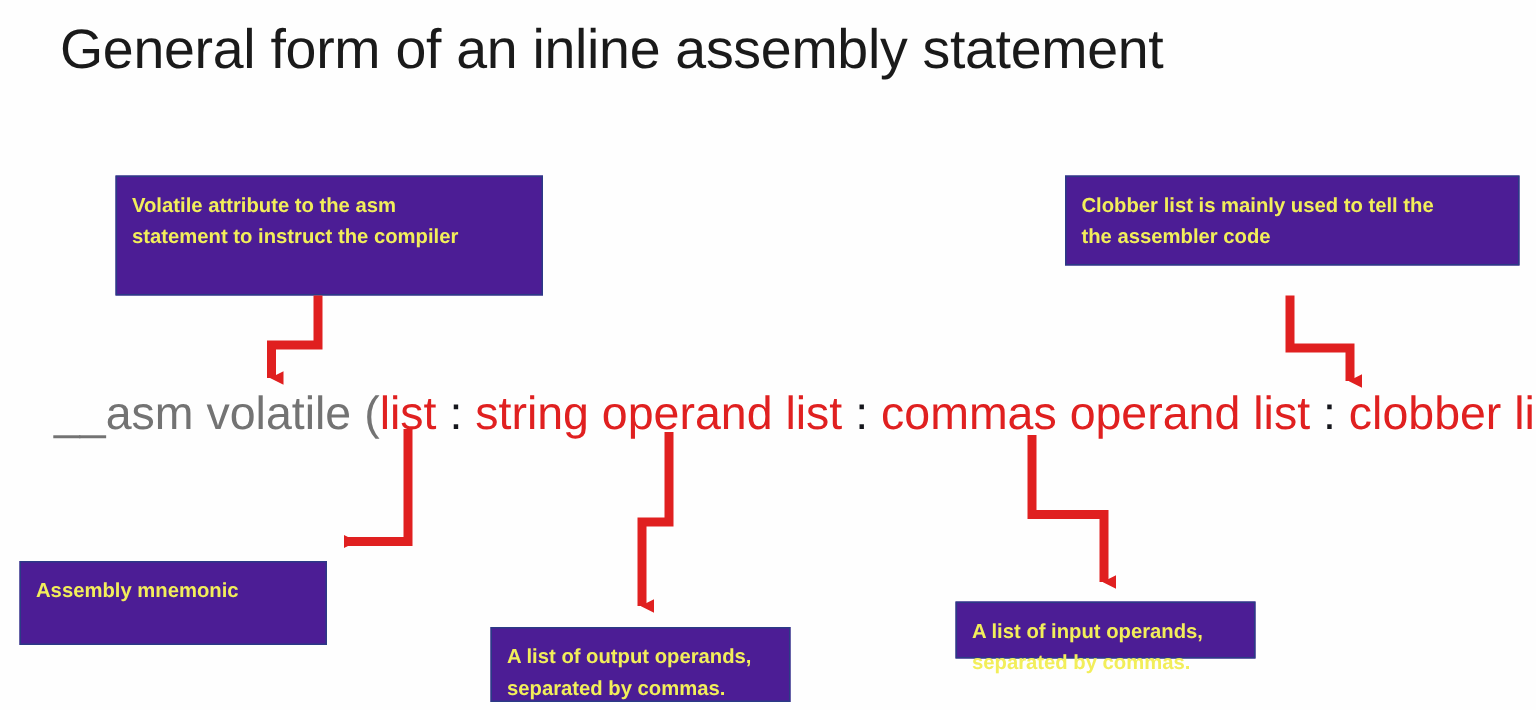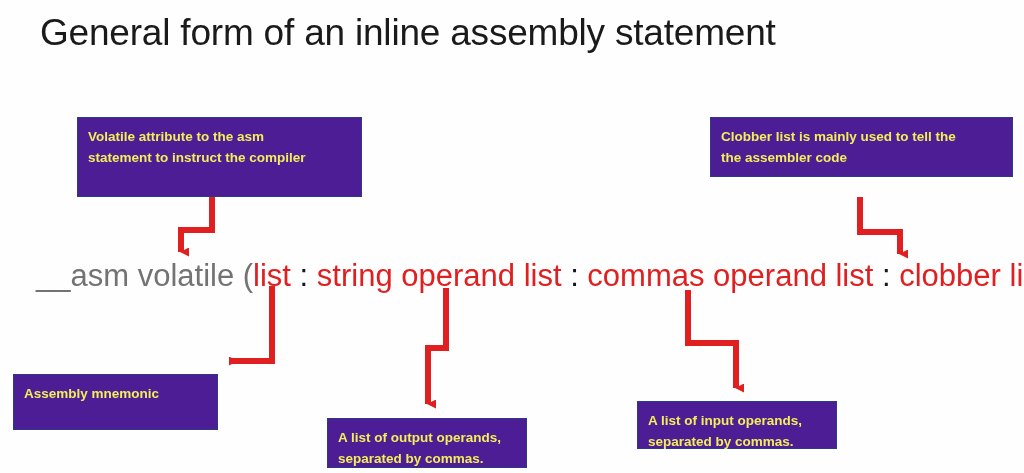--- a/index.html
+++ b/index.html
@@ -43,21 +43,21 @@
     padding: 8px 10px 8px 10px;
     box-sizing: border-box;
     font-family: "Liberation Sans", sans-serif;
   }
   .callout .line { display: block; white-space: nowrap; }
 
   #box-volatile { left: 77px;  top: 117px; width: 285px; height: 80px; }
   #box-clobber  { left: 710px; top: 117px; width: 303px; height: 60px; }
   #box-mnemonic { left: 13px;  top: 326px; width: 205px; height: 56px; margin-top: 48px; }
   #box-output   { left: 327px; top: 418px; width: 200px; height: 50px; }
-  #box-input    { left: 637px; top: 401px; width: 200px; height: 48px; }
+  #box-input    { left: 637px; top: 401px; width: 200px; height: 38px; }
 
   #codeline {
     position: absolute;
     left: 36px;
     top: 258px;
     font-size: 31px;
     white-space: nowrap;
     font-family: "Liberation Sans", sans-serif;
     letter-spacing: 0px;
   }

